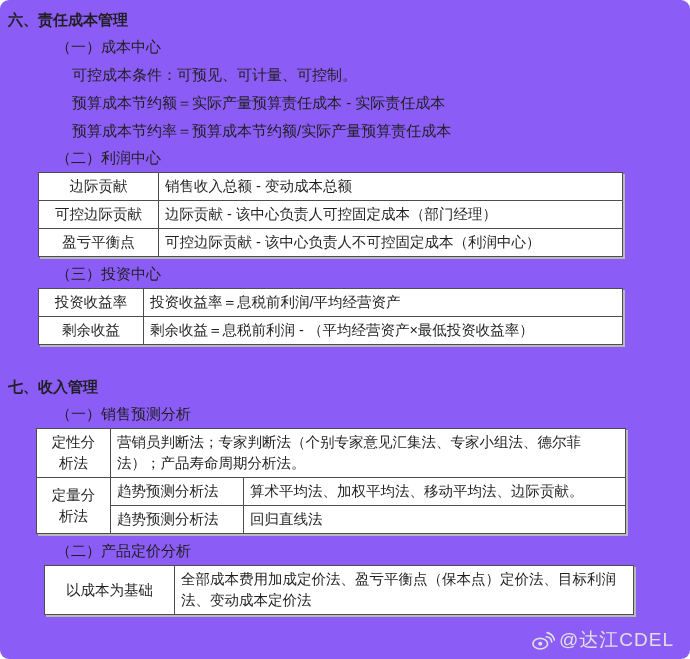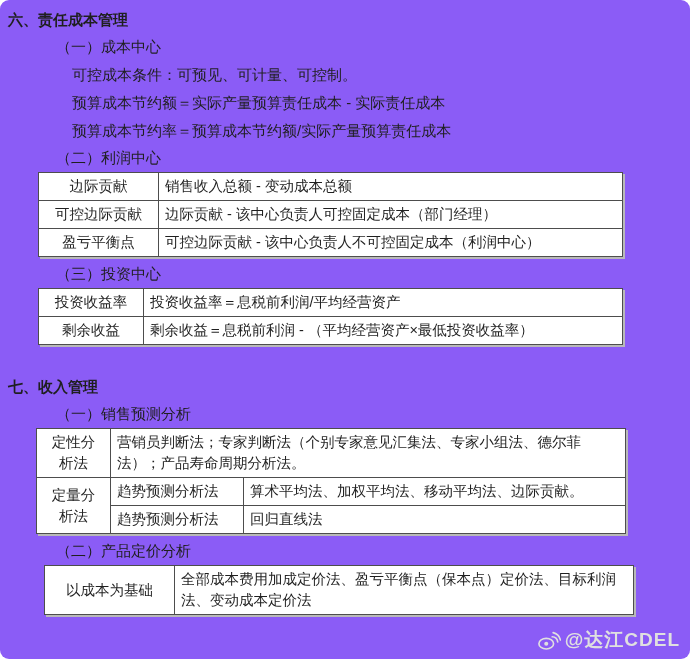--- a/index.html
+++ b/index.html
@@ -41,25 +41,25 @@
     vertical-align:middle;
     word-break:break-all;
   }
   table.tbl td.lab{
     text-align:center;
     padding:3px 8px;
   }
   .sec7-gap{margin-top:32px;}
   .watermark{
     position:absolute;
-    right:10px;bottom:6px;
+    right:16px;bottom:6px;
     display:flex;align-items:center;gap:4px;
     color:#e0e0e0;
     font-size:19px;
-    font-weight:700;
+    font-weight:400;
     letter-spacing:1px;
     user-select:none;
   }
   .watermark svg{display:block;}
 </style>
 </head>
 <body>
 
 <div class="page">
 

